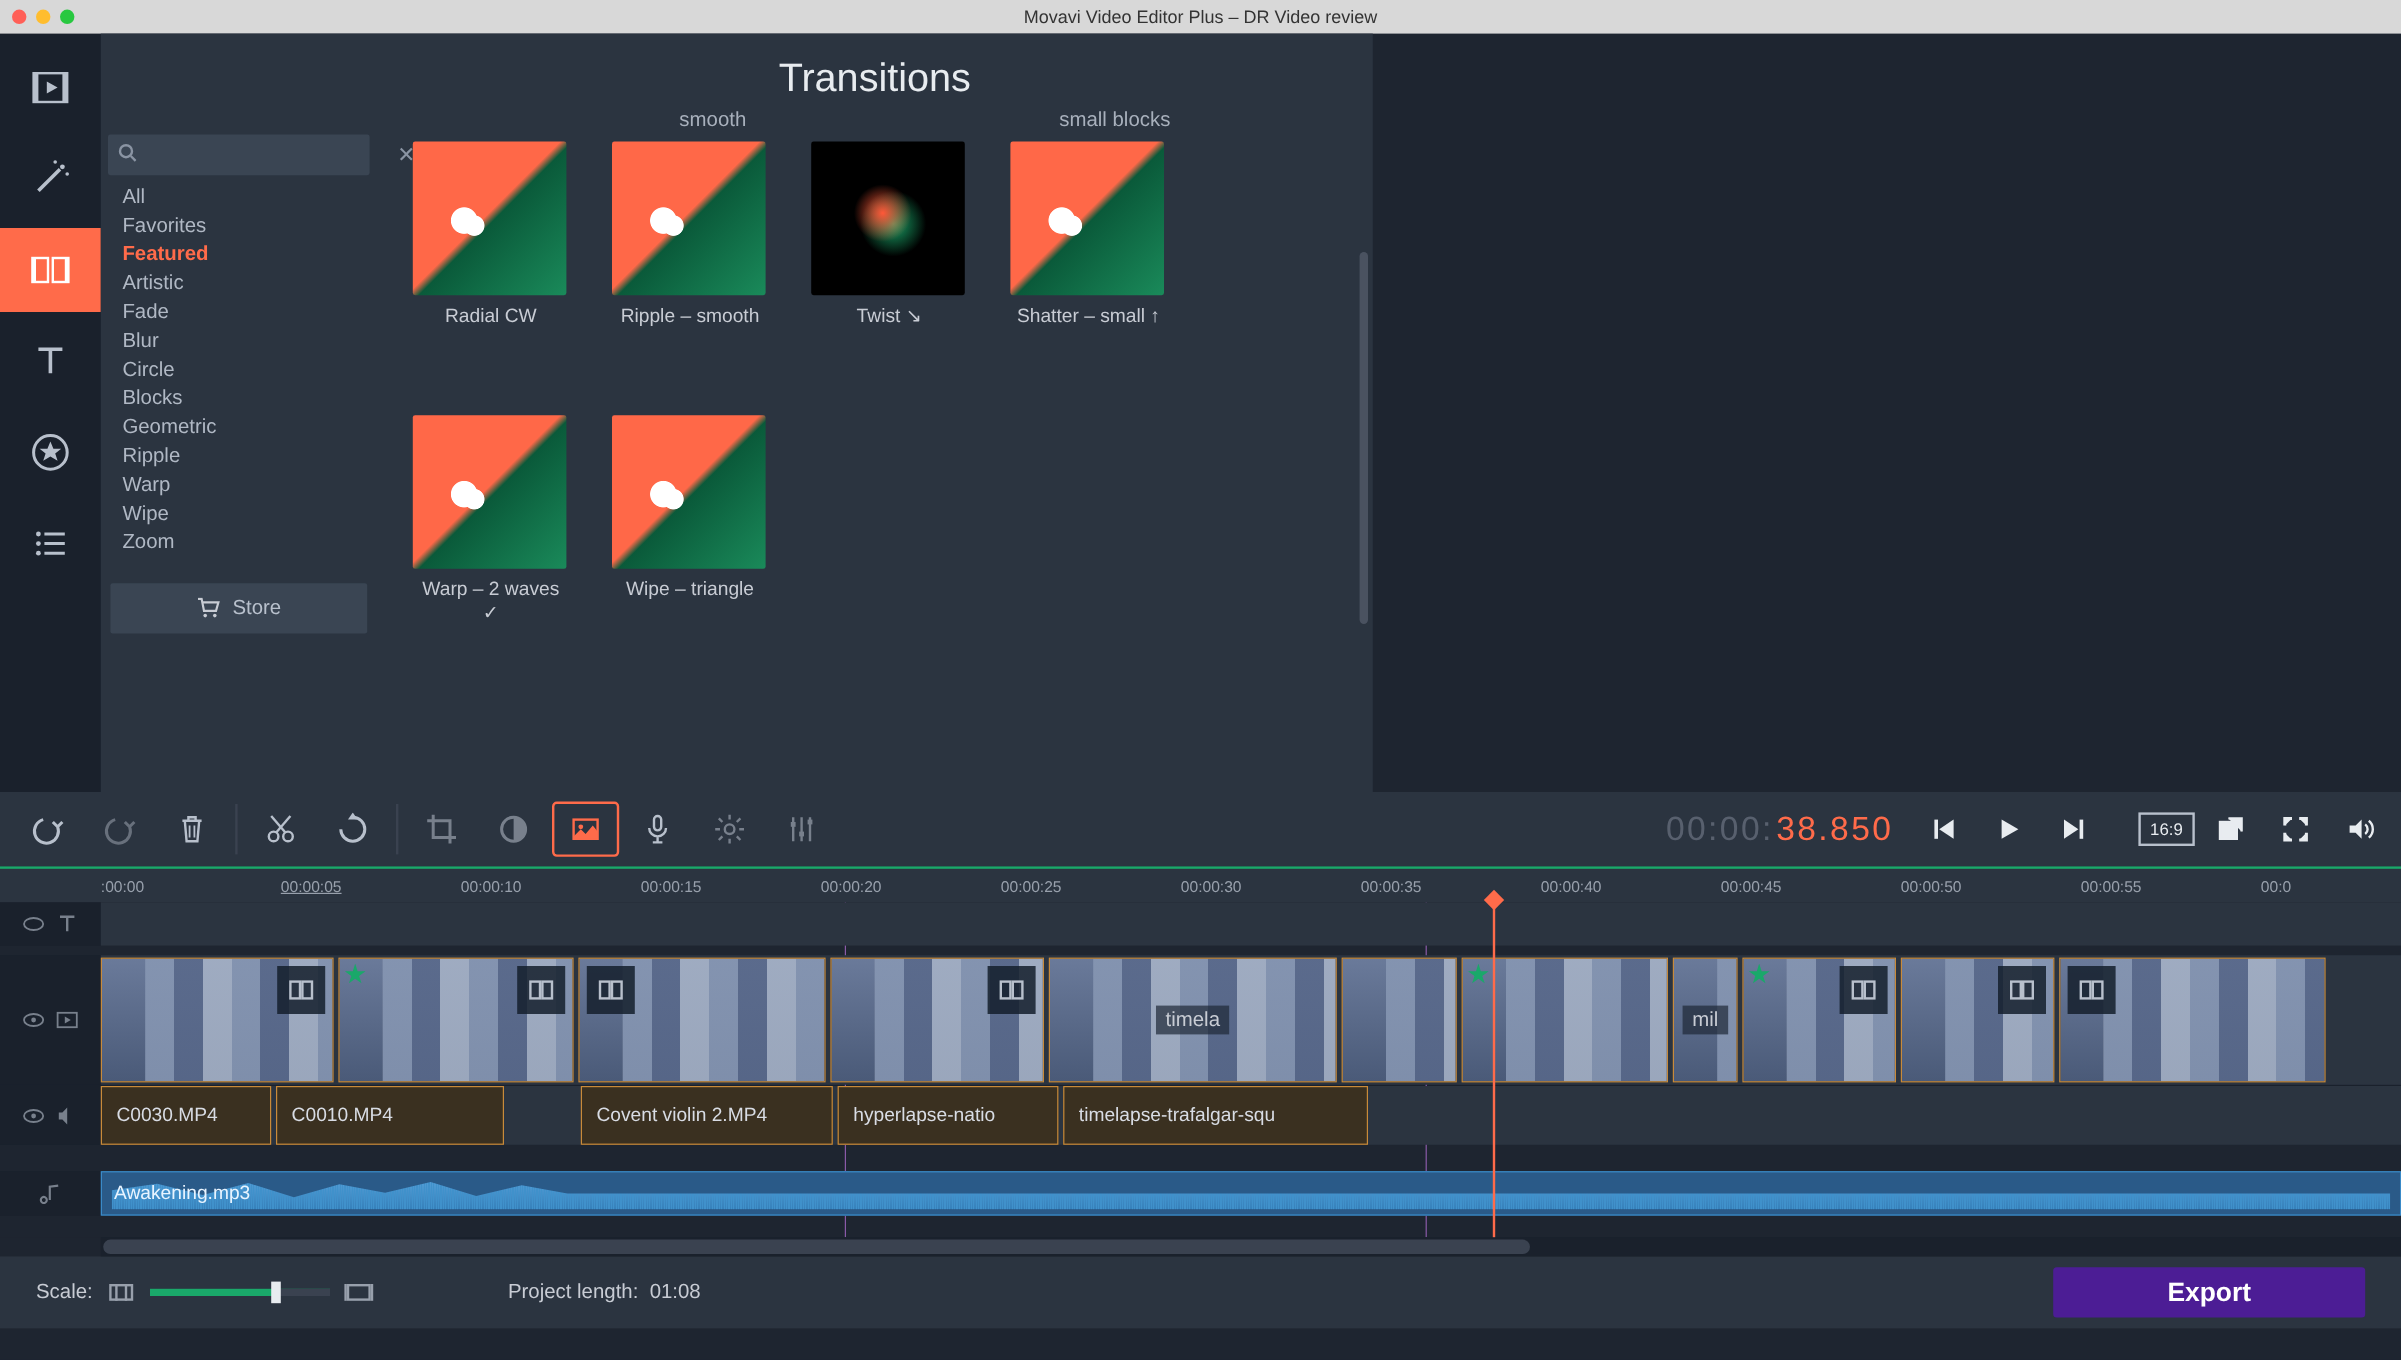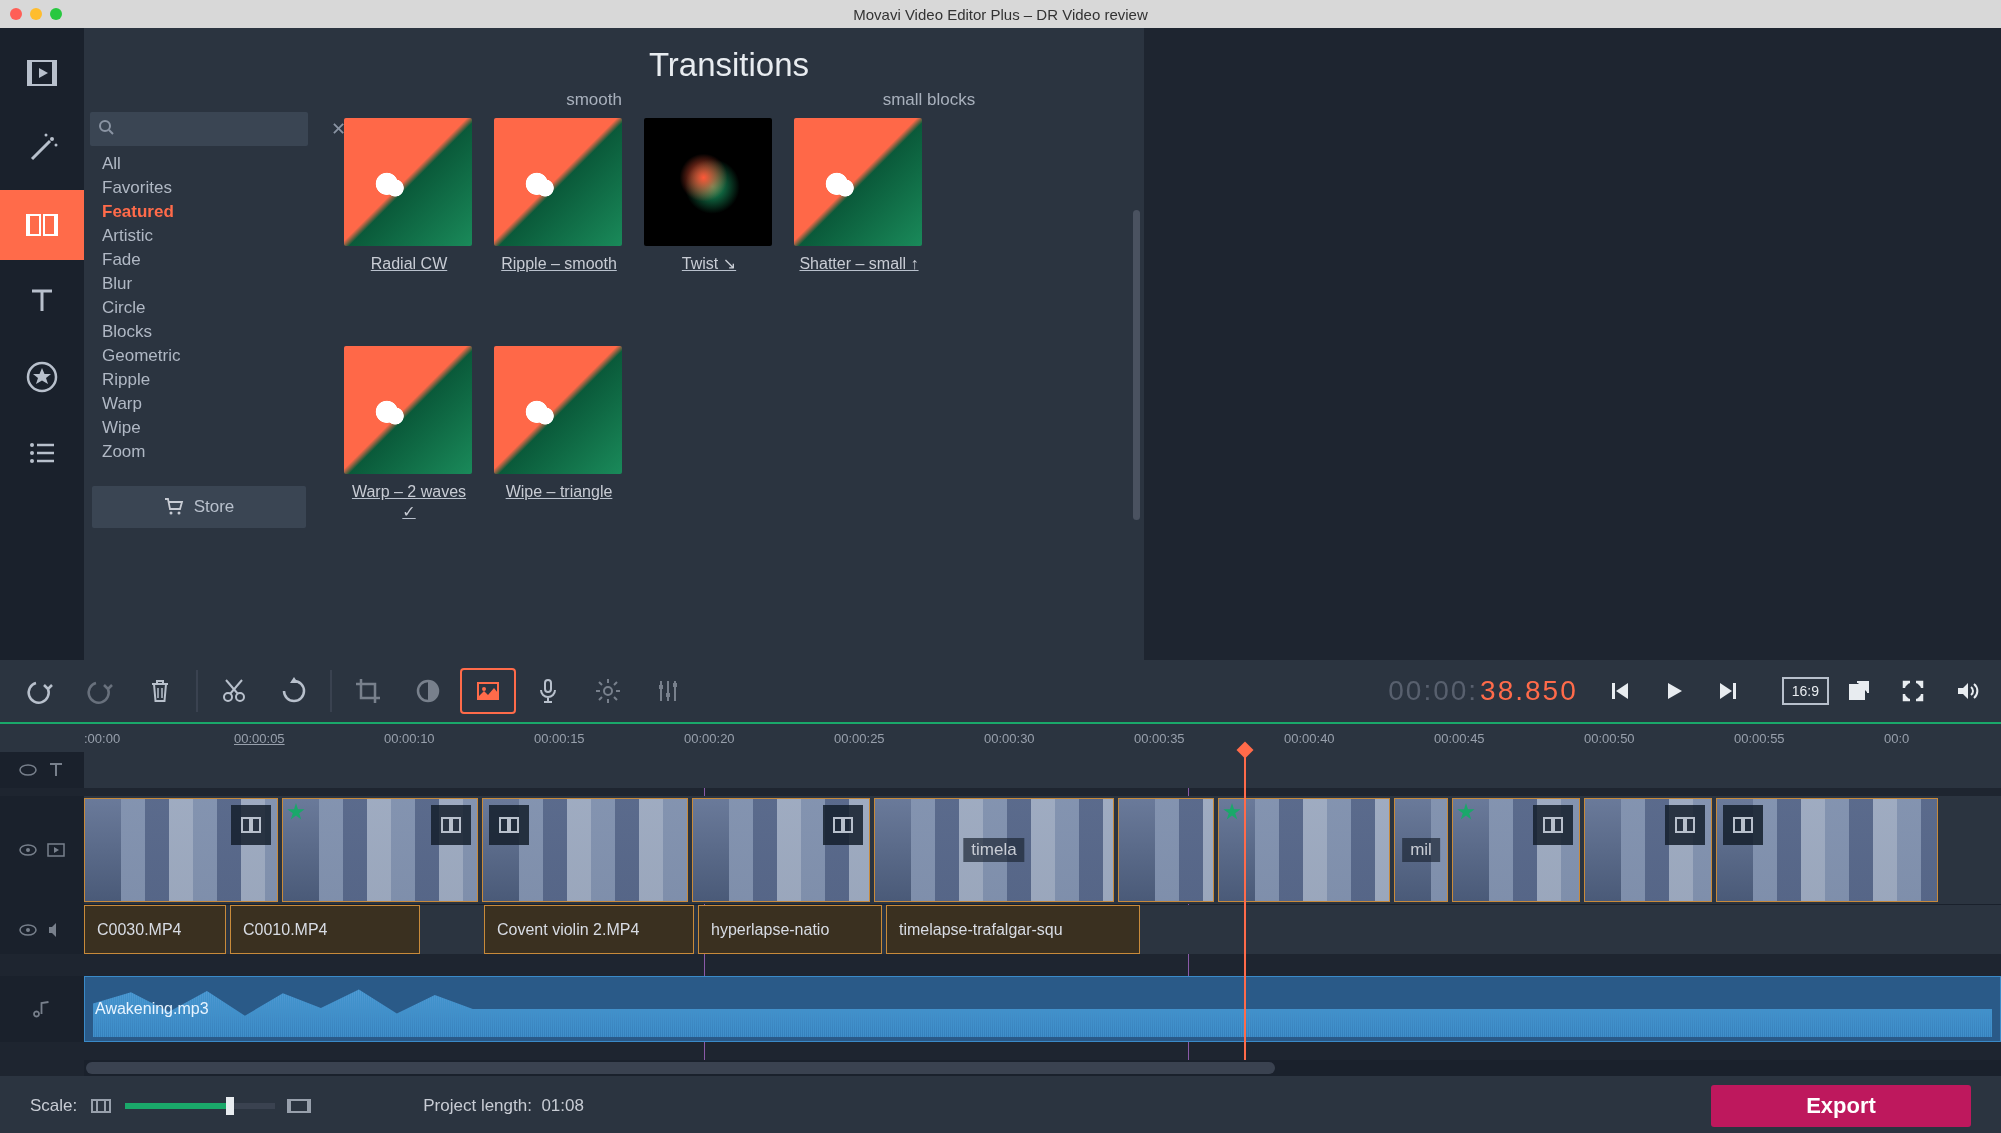--- a/index.html
+++ b/index.html
@@ -35,21 +35,21 @@
 .category-item.active { color: #ff6b4a; font-weight: 600; }
 .store-btn { margin: 20px 8px 8px 8px; height: 42px; background: #3a4553; display: flex; align-items: center; justify-content: center; gap: 10px; font-size: 17px; cursor: pointer; border-radius: 2px; }
 
 .collapse-handle { position: absolute; left: 324px; top: 312px; width: 16px; height: 30px; cursor: pointer; color: #b8c0cc; font-size: 20px; }
 
 .transitions-area { flex: 1; padding: 18px 30px; overflow-y: auto; }
 .panel-title { text-align: center; font-size: 33px; font-weight: 500; color: #e8ecf0; margin-bottom: 6px; }
 .group-labels { display: flex; margin-bottom: 8px; }
 .group-label-1 { width: 500px; text-align: center; font-size: 17px; color: #a8b0bc; }
 .group-label-2 { width: 170px; text-align: center; font-size: 17px; color: #a8b0bc; }
-.thumb-grid { display: flex; flex-wrap: wrap; gap: 36px 20px; text-decoration: underline; }
+.thumb-grid { display: flex; flex-wrap: wrap; gap: 36px 36px; }
 .thumb-item { width: 130px; text-align: center; cursor: pointer; }
 .thumb-img { width: 128px; height: 128px; background: linear-gradient(135deg, #ff6848 0%, #ff6848 48%, #0a5a3a 52%, #1a8a5a 100%); border-radius: 2px; position: relative; overflow: hidden; }
 .thumb-img::before { content: ""; position: absolute; left: 20%; top: 38%; width: 42px; height: 42px; background: radial-gradient(circle at 40% 40%, #fff 0%, #fff 30%, transparent 32%), radial-gradient(circle at 60% 50%, #fff 0%, #fff 25%, transparent 27%); }
 .thumb-twist { background: #000; }
 .thumb-twist::before { background: radial-gradient(ellipse at 45% 45%, #ff5838, transparent 35%), radial-gradient(ellipse at 55% 55%, #1aa86a, transparent 40%); left: 16%; top: 16%; width: 68%; height: 68%; }
 .thumb-label { margin-top: 8px; font-size: 16px; color: #c8ccd4; line-height: 1.25; }
 
 
 .preview { flex: 1; background: #111720; display: flex; flex-direction: column; padding: 14px 16px 10px 16px; }
 .preview-video { flex: 1; background: linear-gradient(#6a7a9a, #8a94ac); position: relative; overflow: hidden; }
@@ -86,21 +86,21 @@
 .ruler-tick { position: absolute; top: 0; font-size: 13px; color: #98a0ac; }
 .tracks { position: relative; }
 .track { display: flex; align-items: stretch; }
 .track-head { width: 84px; background: #1a212c; display: flex; align-items: center; justify-content: center; gap: 8px; }
 .track-head svg { width: 20px; height: 20px; fill: #78808c; }
 .eye { width: 18px; height: 18px; }
 .track-body { flex: 1; position: relative; background: #2b3440; }
 .track-gap { height: 8px; background: #1e2530; }
 .track-video { height: 108px; }
 .track-audio { height: 50px; border-top: 1px solid #1a212c; }
-.track-music { height: 66px; justify-content: flex-end; }
+.track-music { height: 37px; justify-content: flex-end; }
 .video-clips { display: flex; gap: 4px; height: 100%; padding: 2px 0; position: absolute; left: 0; }
 .clip { height: 100%; border: 1px solid #c88a3a; position: relative; background: linear-gradient(#6a7a9a, #4a5a78); overflow: hidden; display:flex;padding-left:36px; }
 .clip-strip { width:100%; height:100%; background: repeating-linear-gradient(90deg, #8898b4 0 24px, #58688a 24px 48px, #a8b4c8 48px 72px); opacity:.85;}
 .trans-marker { position: absolute; top: 6px; width: 40px; height: 40px; background: rgba(20,30,44,.85); display: flex; align-items: center; justify-content: center; }
 .trans-marker svg { width: 22px; height: 22px; stroke: #b8c0cc; fill: none; stroke-width: 2; }
 .star-badge { position:absolute; top:4px; left:4px; width:18px; height:18px; background:#1aa86a; clip-path: polygon(50% 0%, 61% 35%, 98% 35%, 68% 57%, 79% 91%, 50% 70%, 21% 91%, 32% 57%, 2% 35%, 39% 35%); }
 .clip-label { position:absolute; top:50%; left:50%; transform:translate(-50%,-50%); font-size:17px; color:#c8ccd4; background:rgba(30,40,54,.7); padding:2px 8px; white-space:nowrap;}
 .audio-clip { position: absolute; left: 0; height: 100%; border: 1px solid #c88a3a; background: #3a3020; display: flex; align-items: center; padding: 0 12px; font-size: 16px; color: #d8dce4; }
 .music-clip { position: absolute; left: 0; width: 100%; height: 100%; border: 1px solid #3a8ac8; background: #2a5a88; }
 .waveform { position: absolute; inset: 4px 8px; background: repeating-linear-gradient(90deg, #4aa8e8 0 1px, transparent 1px 2px), linear-gradient(#6ac0ff, #3a90d0); opacity: .7; clip-path: polygon(0 40%, 2% 20%, 4% 55%, 6% 18%, 8% 62%, 10% 22%, 12% 48%, 14% 15%, 16% 58%, 18% 25%, 20% 50%, 100% 50%, 100% 100%, 0 100%); }
@@ -116,21 +116,21 @@
 .footer { height: 60px; background: #2b3440; display: flex; align-items: center; padding: 0 30px; gap: 14px; }
 .scale-label { font-size: 17px; color: #c8ccd4; }
 .zoom-icon { width: 20px; height: 14px; border: 2px solid #98a0ac; position: relative; }
 .zoom-icon::before, .zoom-icon::after { content: ""; position: absolute; top: -2px; bottom: -2px; width: 2px; background: #98a0ac; }
 .zoom-icon.out::before { left: -4px; } .zoom-icon.out::after { right: -4px; }
 .zoom-icon.in::before { left: 3px; } .zoom-icon.in::after { right: 3px; }
 .slider { width: 150px; height: 6px; background: #1aa86a; position: relative; }
 .slider-track-off { position: absolute; right: 0; top: 0; height: 100%; width: 30%; background: #3a4250; }
 .slider-knob { position: absolute; left: 70%; top: 50%; transform: translate(-50%,-50%); width: 8px; height: 18px; background: #e8ecf0; }
 .proj-length { margin-left: 100px; font-size: 17px; color: #c8ccd4; }
-.export-btn { margin-left: auto; width: 260px; height: 42px; background: #be185d; color: #fff; font-size: 22px; font-weight: 600; display: flex; align-items: center; justify-content: center; cursor: pointer; border-radius: 3px; }
+.export-btn { margin-left: auto; width: 260px; height: 42px; background: #4c1d95; color: #fff; font-size: 22px; font-weight: 600; display: flex; align-items: center; justify-content: center; cursor: pointer; border-radius: 3px; }
 </style>
 </head>
 <body>
 
 <div class="titlebar">
   <div class="traffic-lights">
     <div class="traffic-light tl-close"></div>
     <div class="traffic-light tl-min"></div>
     <div class="traffic-light tl-max"></div>
   </div>

